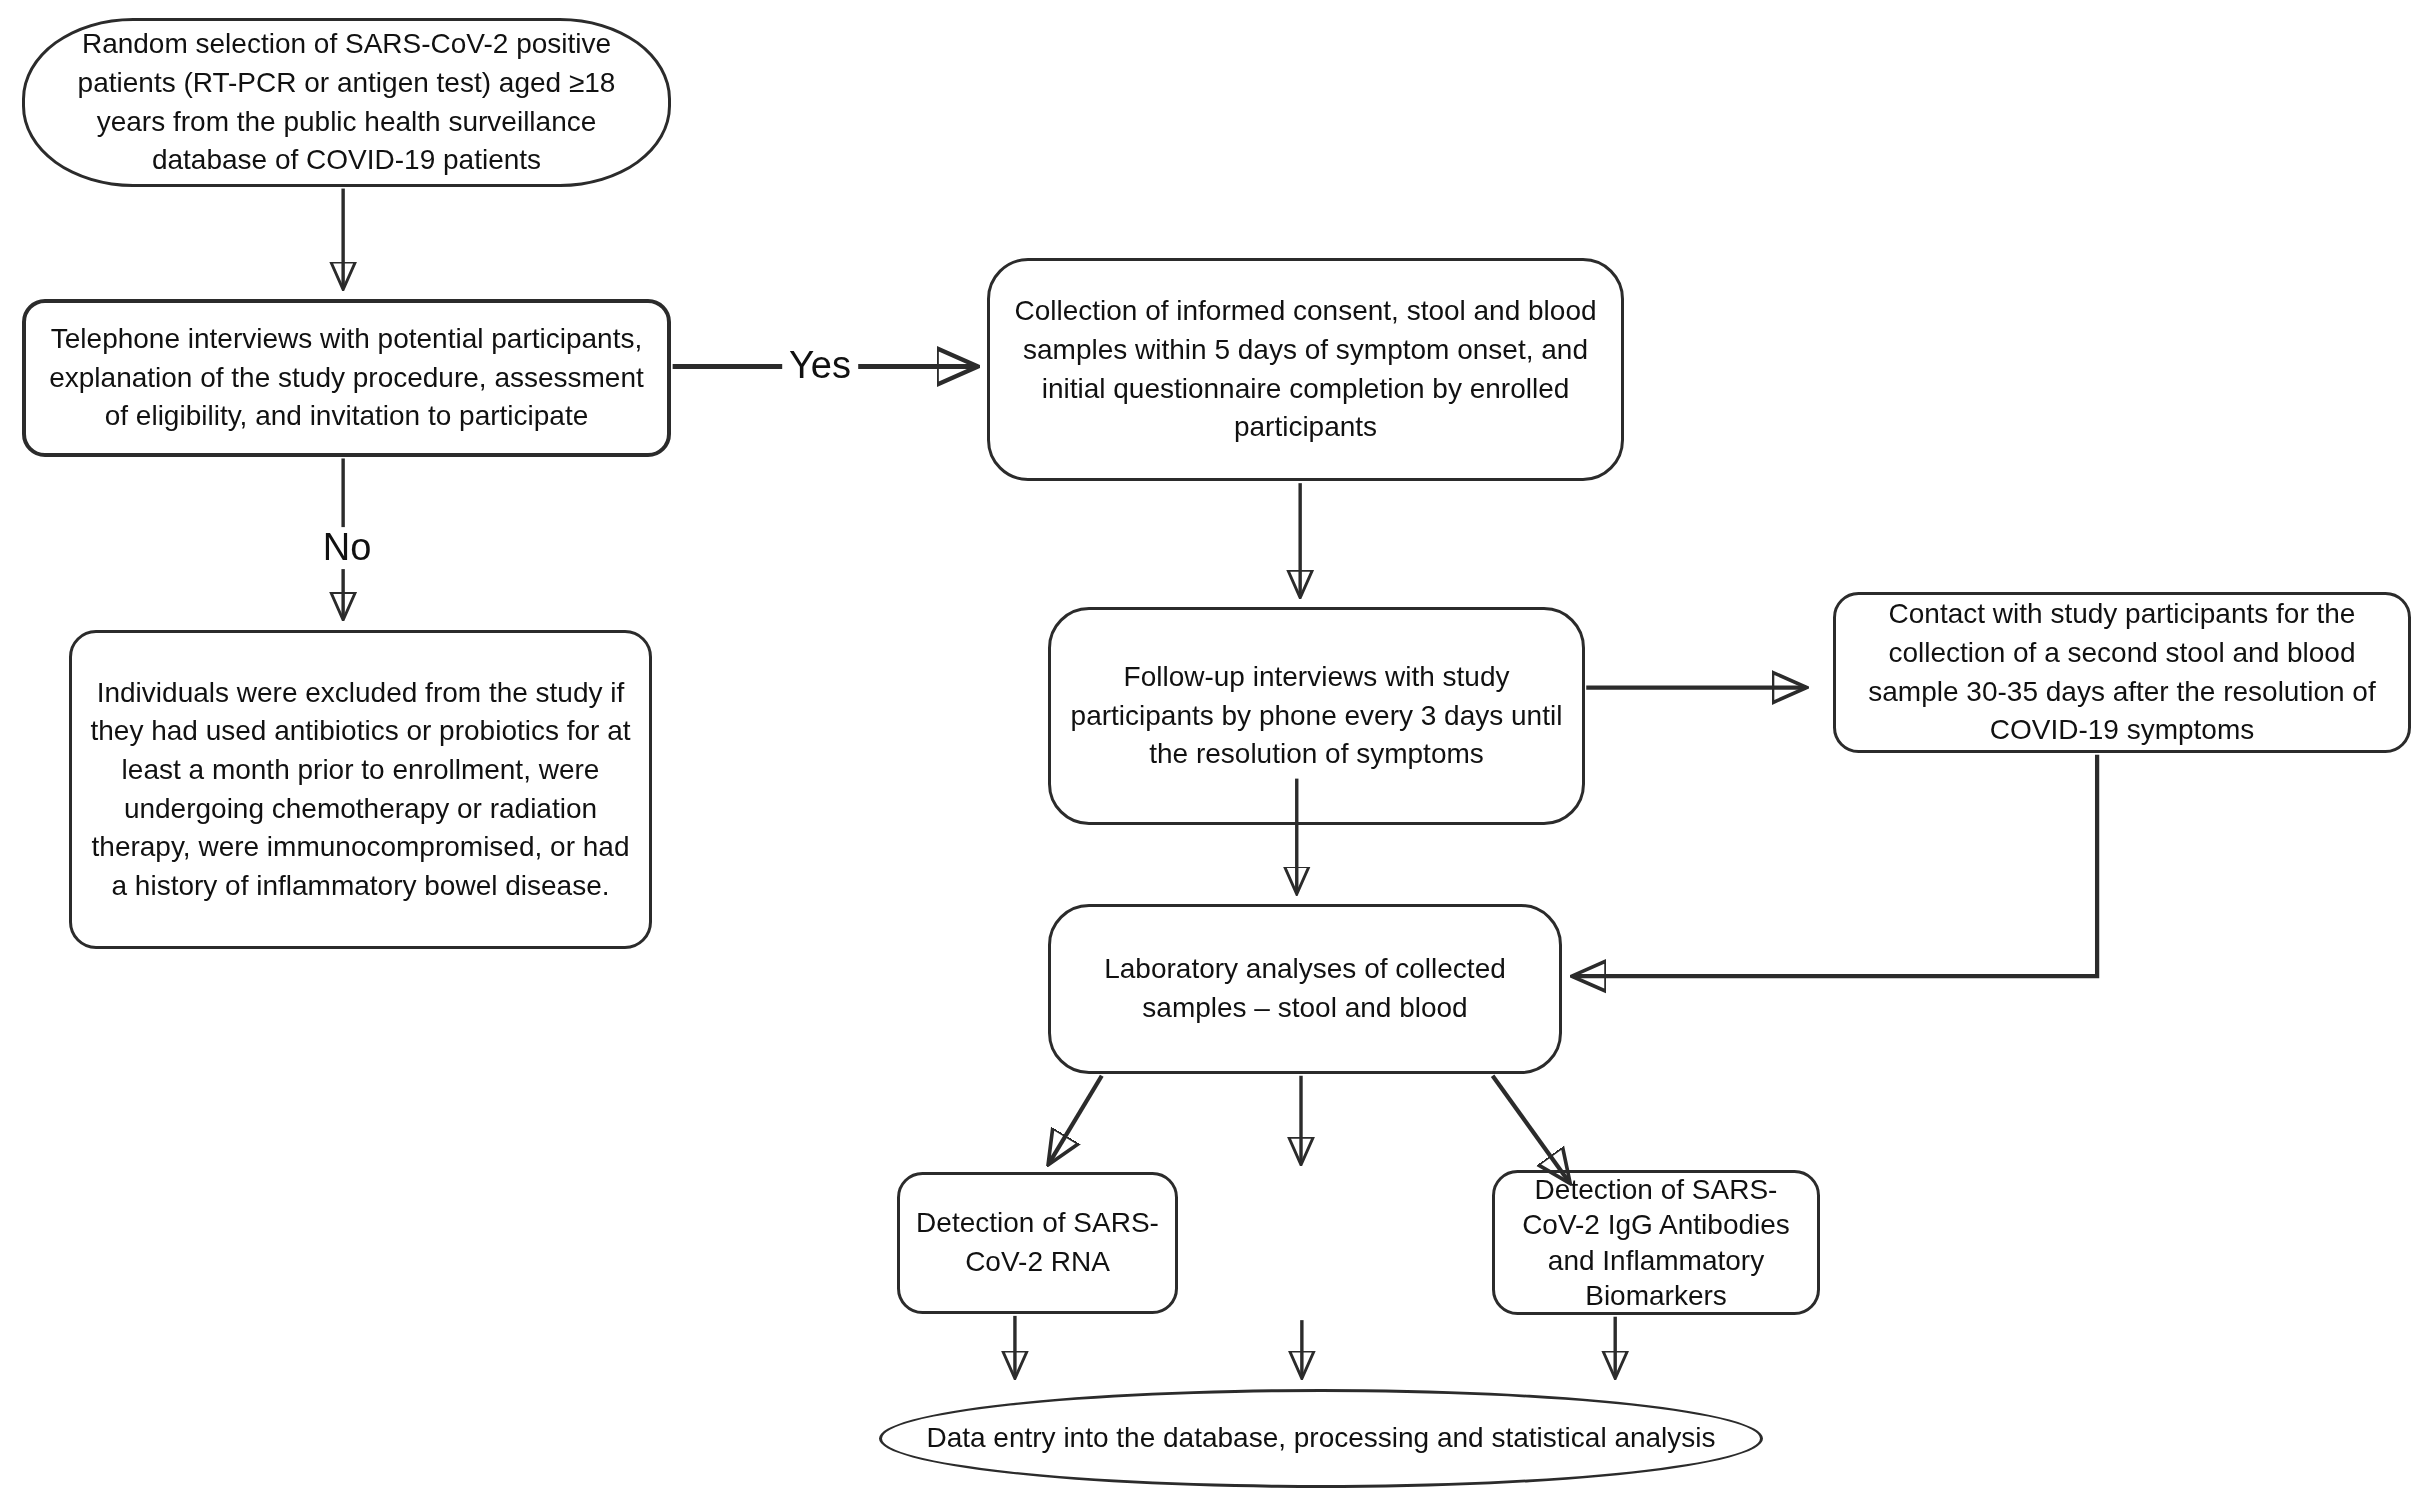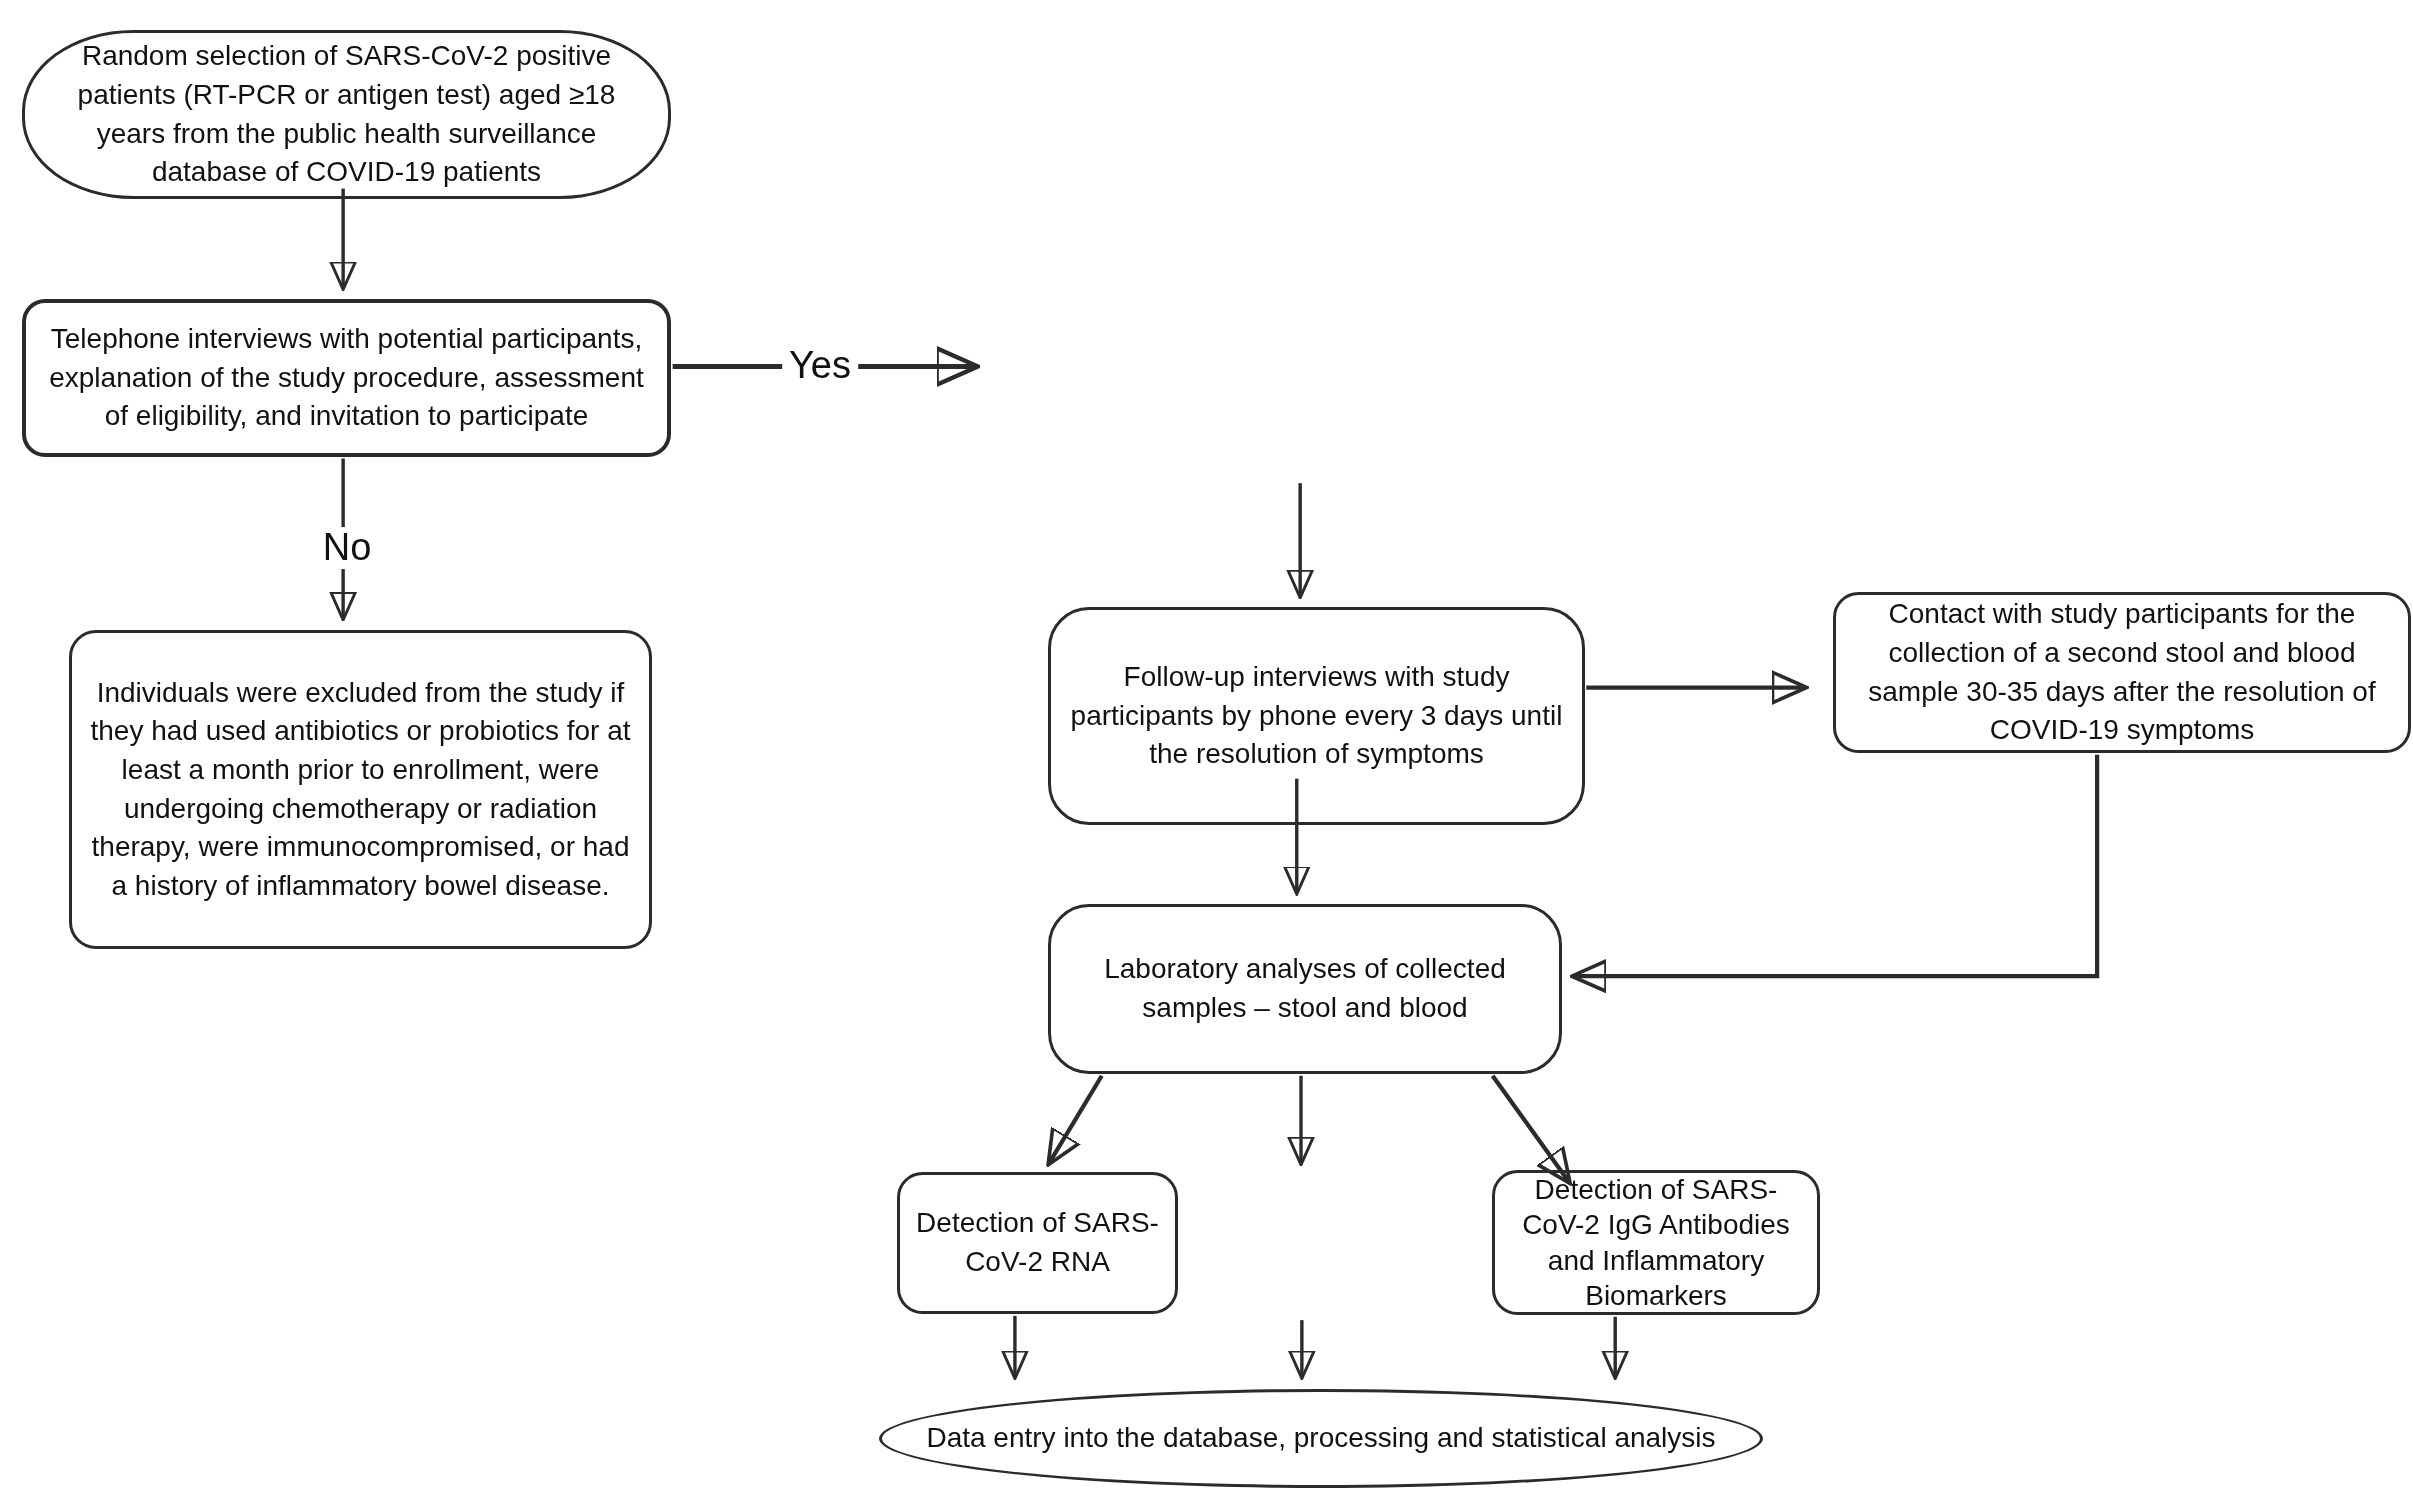--- a/index.html
+++ b/index.html
@@ -20,21 +20,21 @@
     position:absolute;
     box-sizing:border-box;
     background:var(--fill);
     border:3.4px solid var(--stroke);
     display:flex;align-items:center;justify-content:center;
     text-align:center;
     font-size:28px;line-height:1.38;
     padding:6.8px 15.3px;
     z-index:1;
   }
-  .shape-stadium-top{border-radius:111px / 81px;margin-top:12px;}
+  .shape-stadium-top{border-radius:111px / 81px;}
   .shape-rect{border-radius:1.7px;border-width:4.3px;}
   .shape-round-lg{border-radius:27px;}
   .shape-round{border-radius:41px;}
   .shape-round-sm{border-radius:25.5px;margin-left:16px;}
   .shape-ellipse{border-radius:50%;}
   #node-random-selection   {left:22px;  top:18px;   width:649px; height:169px;}
   #node-telephone          {left:22px;  top:299px;  width:649px; height:158px;border-radius:23px;}
   #node-exclusion          {left:69px;  top:630px;  width:583px; height:319px;}
   #node-collection         {left:987px;top:258px;  width:637px; height:223px;}
   #node-followup           {left:1048px;top:607px;  width:537px; height:218px;}
@@ -69,20 +69,21 @@
 <body>
 
 <div id="canvas">
 
   <div class="node shape-stadium-top" id="node-random-selection">Random selection of SARS-CoV-2 positive patients (RT-PCR or antigen test) aged ≥18 years from the public health surveillance database of COVID-19 patients</div>
 
   <div class="node shape-rect" id="node-telephone">Telephone interviews with potential participants, explanation of the study procedure, assessment of eligibility, and invitation to participate</div>
 
   <div class="node shape-round-lg" id="node-exclusion">Individuals were excluded from the study if they had used antibiotics or probiotics for at least a month prior to enrollment, were undergoing chemotherapy or radiation therapy, were immunocompromised, or had a history of inflammatory bowel disease.</div>
 
+  <div class="node shape-round" id="node-collection">Collection of informed consent, stool and blood samples within 5 days of symptom onset, and initial questionnaire completion by enrolled participants</div>
 
   <div class="node shape-round" id="node-followup">Follow-up interviews with study participants by phone every 3 days until the resolution of symptoms</div>
 
   <div class="node shape-round-sm" id="node-contact">Contact with study participants for the collection of a second stool and blood sample 30-35 days after the resolution of COVID-19 symptoms</div>
 
   <div class="node shape-round" id="node-laboratory">Laboratory analyses of collected samples – stool and blood</div>
 
   <div class="node shape-round-sm" id="node-detect-rna">Detection of SARS-CoV-2 RNA</div>
 
 

